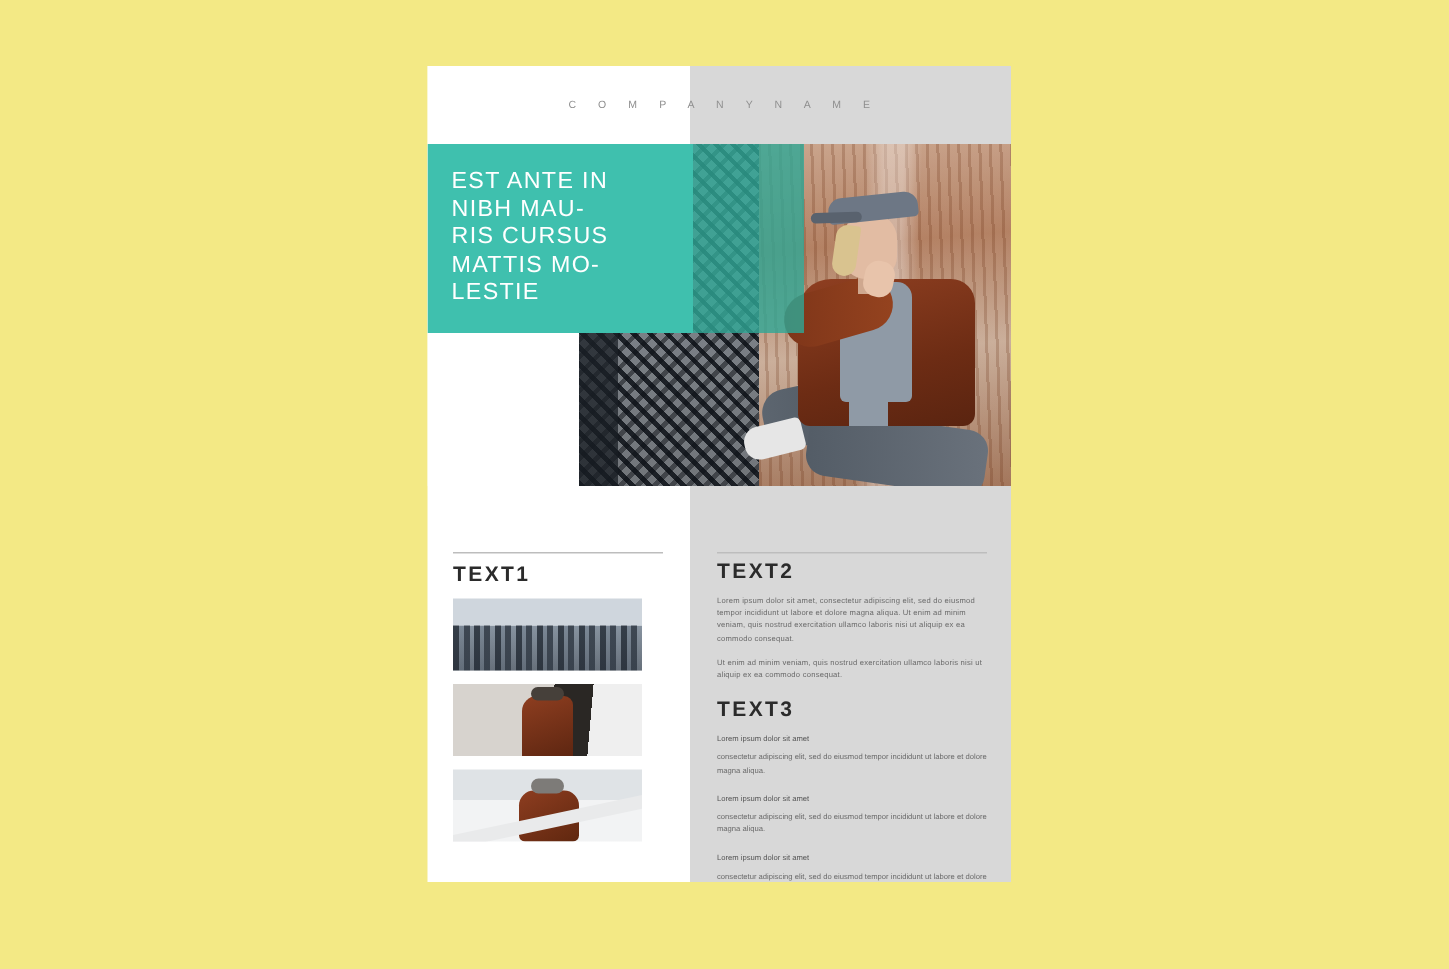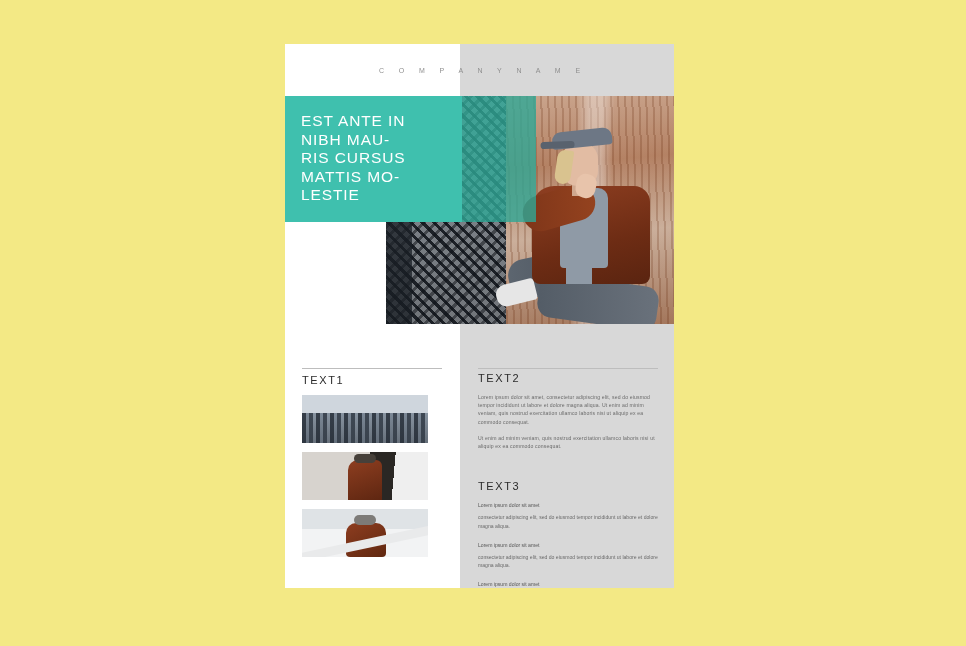--- a/index.html
+++ b/index.html
@@ -154,21 +154,21 @@
   .col-left{position:absolute;left:17px;top:50px;width:140px;}
   .col-right{position:absolute;left:193px;top:48px;width:180px;}
 
   .rule{
     position:absolute;height:1px;background:#bdbdbd;
   }
   .rule-left{left:17px;top:44px;width:140px;}
   .rule-right{left:193px;top:44px;width:180px;}
 
   .sec-title{
-    font-size:11px;font-weight:400;letter-spacing:1.6px;color:#2b2b2b;
+    font-size:14px;font-weight:700;letter-spacing:1.6px;color:#2b2b2b;
     margin:0 0 9px 0;
   }
 
   .thumb{
     width:126px;height:48px;margin-bottom:9px;overflow:hidden;position:relative;
   }
   .thumb-city{
     background:linear-gradient(#cfd6dd 0 38%,#7f8c99 38%,#4d5660 100%);
   }
   .thumb-city:after{
@@ -267,21 +267,21 @@
       <div class="thumb thumb-snow">
         <div class="thumb-bar"></div>
       </div>
     </div>
 
     <div class="col-right">
       <div class="sec-title">TEXT2</div>
       <p class="para">Lorem ipsum dolor sit amet, consectetur adipiscing elit, sed do eiusmod tempor incididunt ut labore et dolore magna aliqua. Ut enim ad minim veniam, quis nostrud exercitation ullamco laboris nisi ut aliquip ex ea commodo consequat.</p>
       <p class="para">Ut enim ad minim veniam, quis nostrud exercitation ullamco laboris nisi ut aliquip ex ea commodo consequat.</p>
 
-      <div class="sec-title" style="margin-top:30px">TEXT3</div>
+      <div class="sec-title" style="margin-top:10px">TEXT3</div>
 
       <p class="t3-lead">Lorem ipsum dolor sit amet</p>
       <p class="t3-body">consectetur adipiscing elit, sed do eiusmod tempor incididunt ut labore et dolore magna aliqua.</p>
 
       <p class="t3-lead">Lorem ipsum dolor sit amet</p>
       <p class="t3-body">consectetur adipiscing elit, sed do eiusmod tempor incididunt ut labore et dolore magna aliqua.</p>
 
       <p class="t3-lead">Lorem ipsum dolor sit amet</p>
       <p class="t3-body">consectetur adipiscing elit, sed do eiusmod tempor incididunt ut labore et dolore magna aliqua.</p>
     </div>

